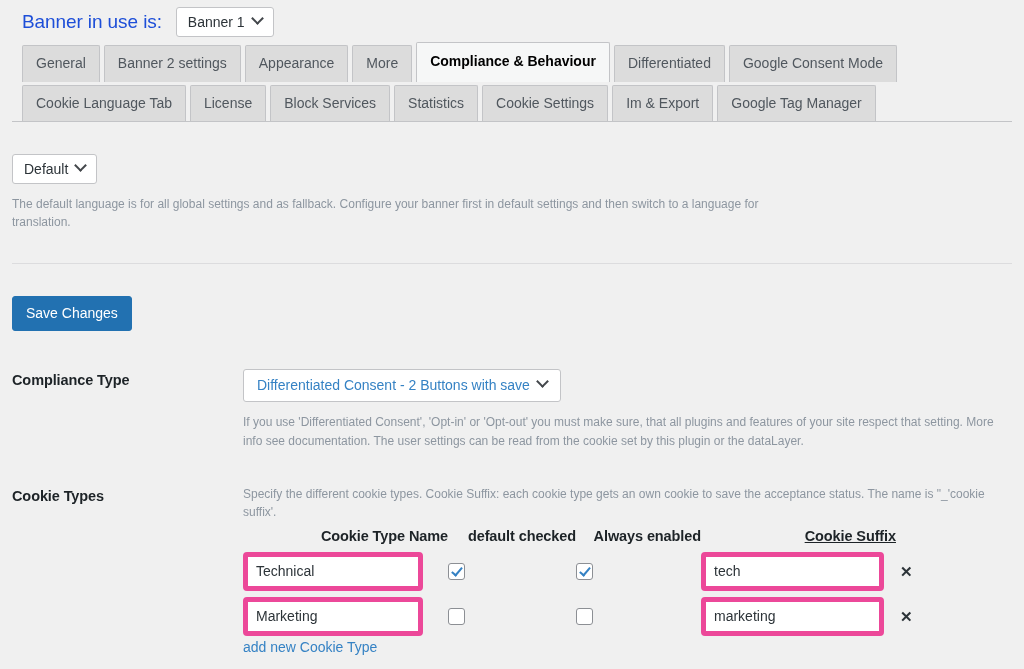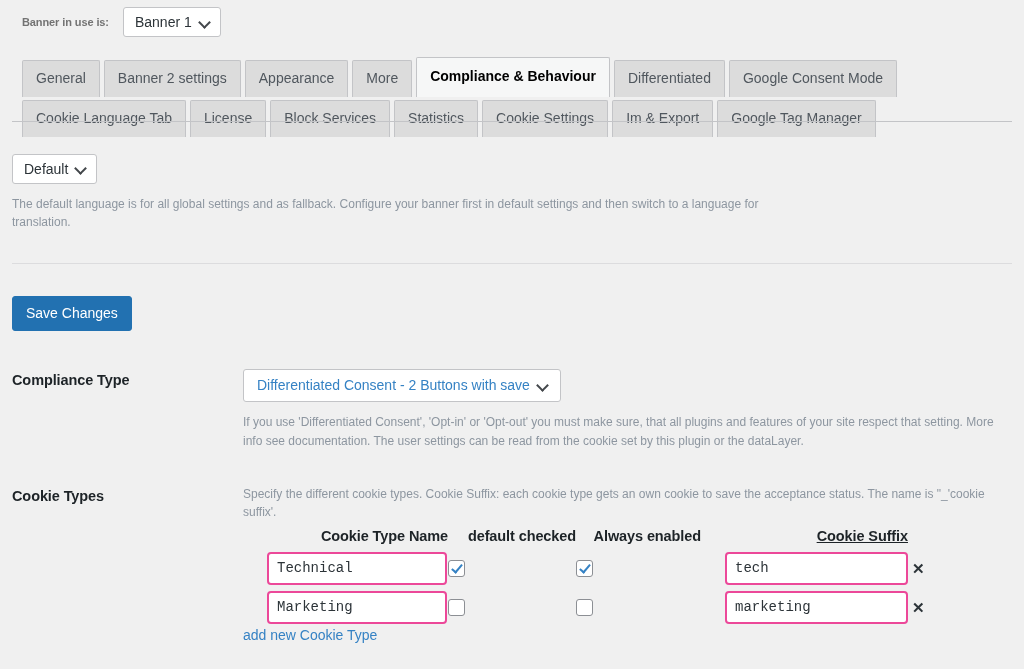--- a/index.html
+++ b/index.html
@@ -19,33 +19,33 @@
 
   
   .banner-row {
     display: flex;
     align-items: center;
     padding: 6px 0 0 22px;
     height: 38px;
     box-sizing: border-box;
   }
   .banner-label {
-    font-weight: bold;
-    font-size: 11px;
-    color: #737373;
+    font-weight: normal;
+    font-size: 19px;
+    color: #1d4ed8;
     margin-right: 14px;
     letter-spacing: -0.1px;
   }
   .select-box {
     background: #ffffff;
     border: 1px solid #c3c4c7;
     border-radius: 3px;
     box-shadow: 0 0 0 transparent;
     display: inline-flex;
-    align-items: center;
+    align-items: flex-start;
     gap: 8px;
     padding: 5px 9px 5px 11px;
     font-size: 14px;
     color: #2c3338;
     line-height: 1.3;
     cursor: pointer;
     white-space: nowrap;
   }
   .select-box .chev {
     display: inline-block;
@@ -83,21 +83,21 @@
     border: 1px solid #c3c4c7;
     border-bottom: none;
     color: #50575e;
     font-size: 14px;
     line-height: 1.2;
     padding: 9px 13px 10px 13px;
     cursor: pointer;
     white-space: nowrap;
     border-radius: 2px 2px 0 0;
     position: relative;
-    top: 15px;
+    top: 0;
   }
   .tab.active {
     background: #f6f7f7;
     color: #000000;
     font-weight: bold;
     border-color: #c3c4c7;
     padding-top: 10px;
     padding-bottom: 12px;
   }
   .tabs-underline {
@@ -178,30 +178,29 @@
   }
   .col-name  { width: 205px; }
   .col-def   { width: 128px; }
   .col-alw   { width: 125px; }
   .col-suf   { width: 195px; text-decoration: underline; }
   .col-del   { width: 40px; }
 
   .text-input {
     width: 180px;
     box-sizing: border-box;
-    border: 2px solid #ec4899;
+    border: 5px solid #ec4899;
     border-radius: 4px;
     background: #ffffff;
     padding: 5px 8px 6px 8px;
     font-size: 14px;
-    font-family: Liberation Mono, monospace;
+    font-family: Liberation Sans, sans-serif;
     color: #2c3338;
     line-height: 1.3;
     outline: none;
-    margin-left: 24px;
   }
   .input-suffix { width: 183px; }
 
   .cb {
     width: 17px;
     height: 17px;
     box-sizing: border-box;
     border: 1px solid #8c8f94;
     border-radius: 3px;
     background: #ffffff;

